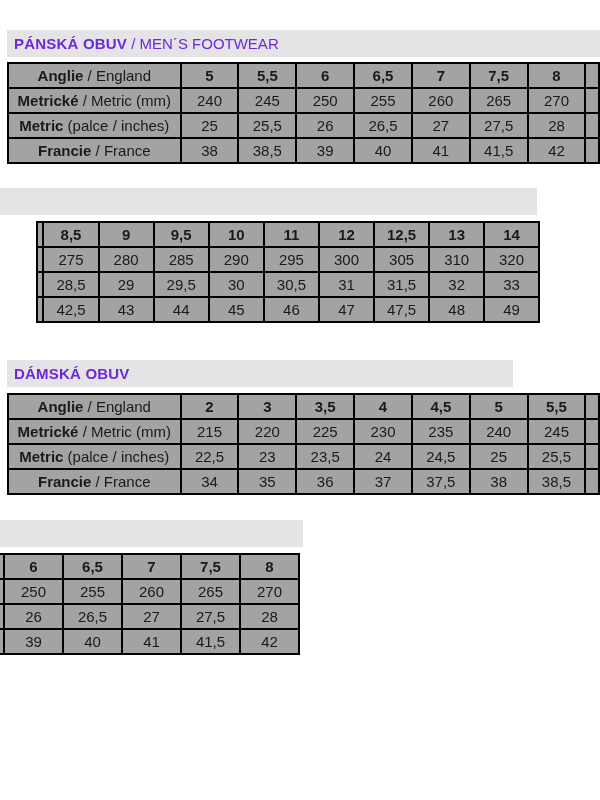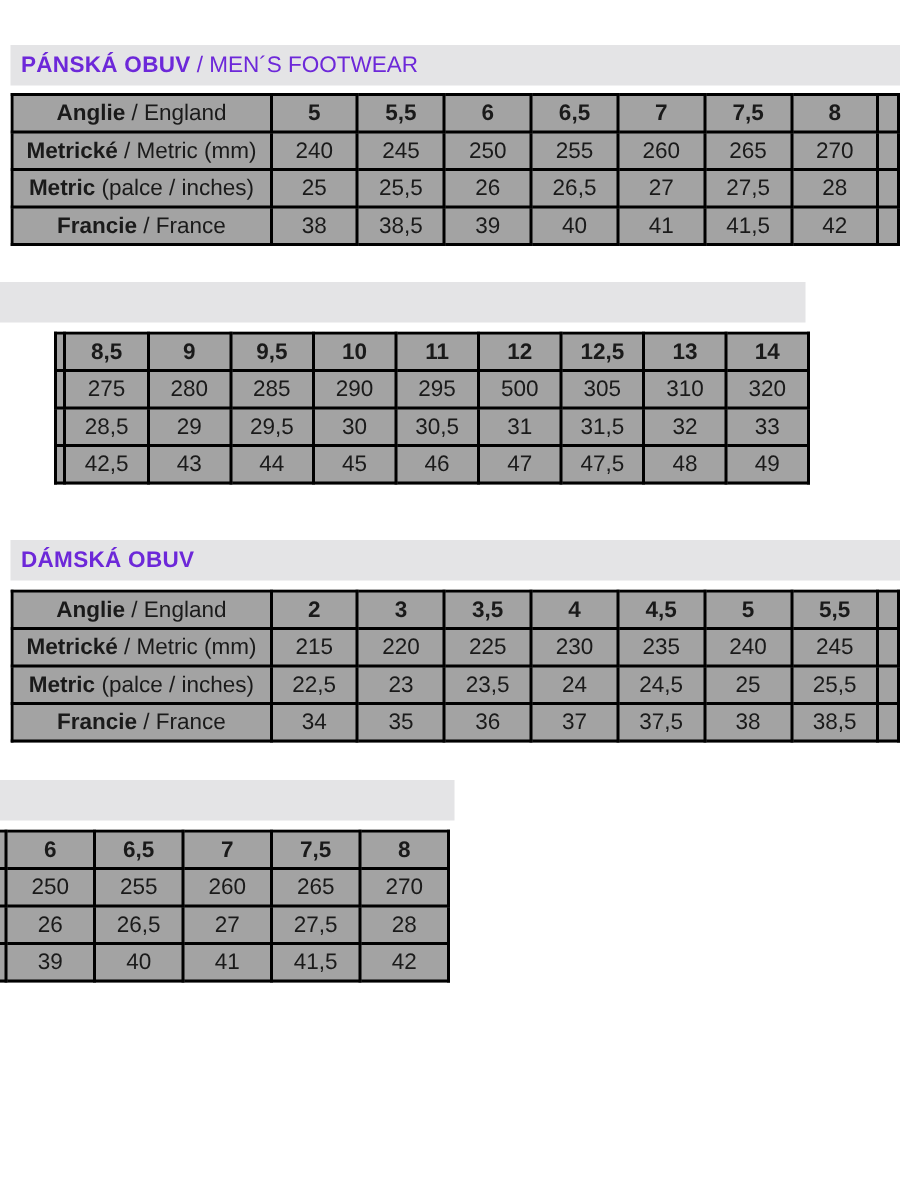--- a/index.html
+++ b/index.html
@@ -126,21 +126,21 @@
         <td class="v">13</td>
         <td class="v">14</td>
       </tr>
       <tr>
         <td class="v"></td>
         <td class="v">275</td>
         <td class="v">280</td>
         <td class="v">285</td>
         <td class="v">290</td>
         <td class="v">295</td>
-        <td class="v">500</td>
+        <td class="v">300</td>
         <td class="v">305</td>
         <td class="v">310</td>
         <td class="v">320</td>
       </tr>
       <tr>
         <td class="v"></td>
         <td class="v">28,5</td>
         <td class="v">29</td>
         <td class="v">29,5</td>
         <td class="v">30</td>
@@ -159,21 +159,21 @@
         <td class="v">46</td>
         <td class="v">47</td>
         <td class="v">47,5</td>
         <td class="v">48</td>
         <td class="v">49</td>
       </tr>
     </tbody>
       </table>
   </div>
 
-  <div class="bar title-bar" style="left:7px; top:360px; width:593px;">
+  <div class="bar title-bar" style="left:7px; top:360px; width:506px;">
     <span class="tb">DÁMSKÁ OBUV</span>
   </div>
 
   <div class="tbl-wrap" style="left:7px; top:393px; width:593px; height:114px;">
     <table class="sizes">
       <colgroup>
           <col class="c-lbl">
           <col class="c-n">
           <col class="c-n">
           <col class="c-n">

